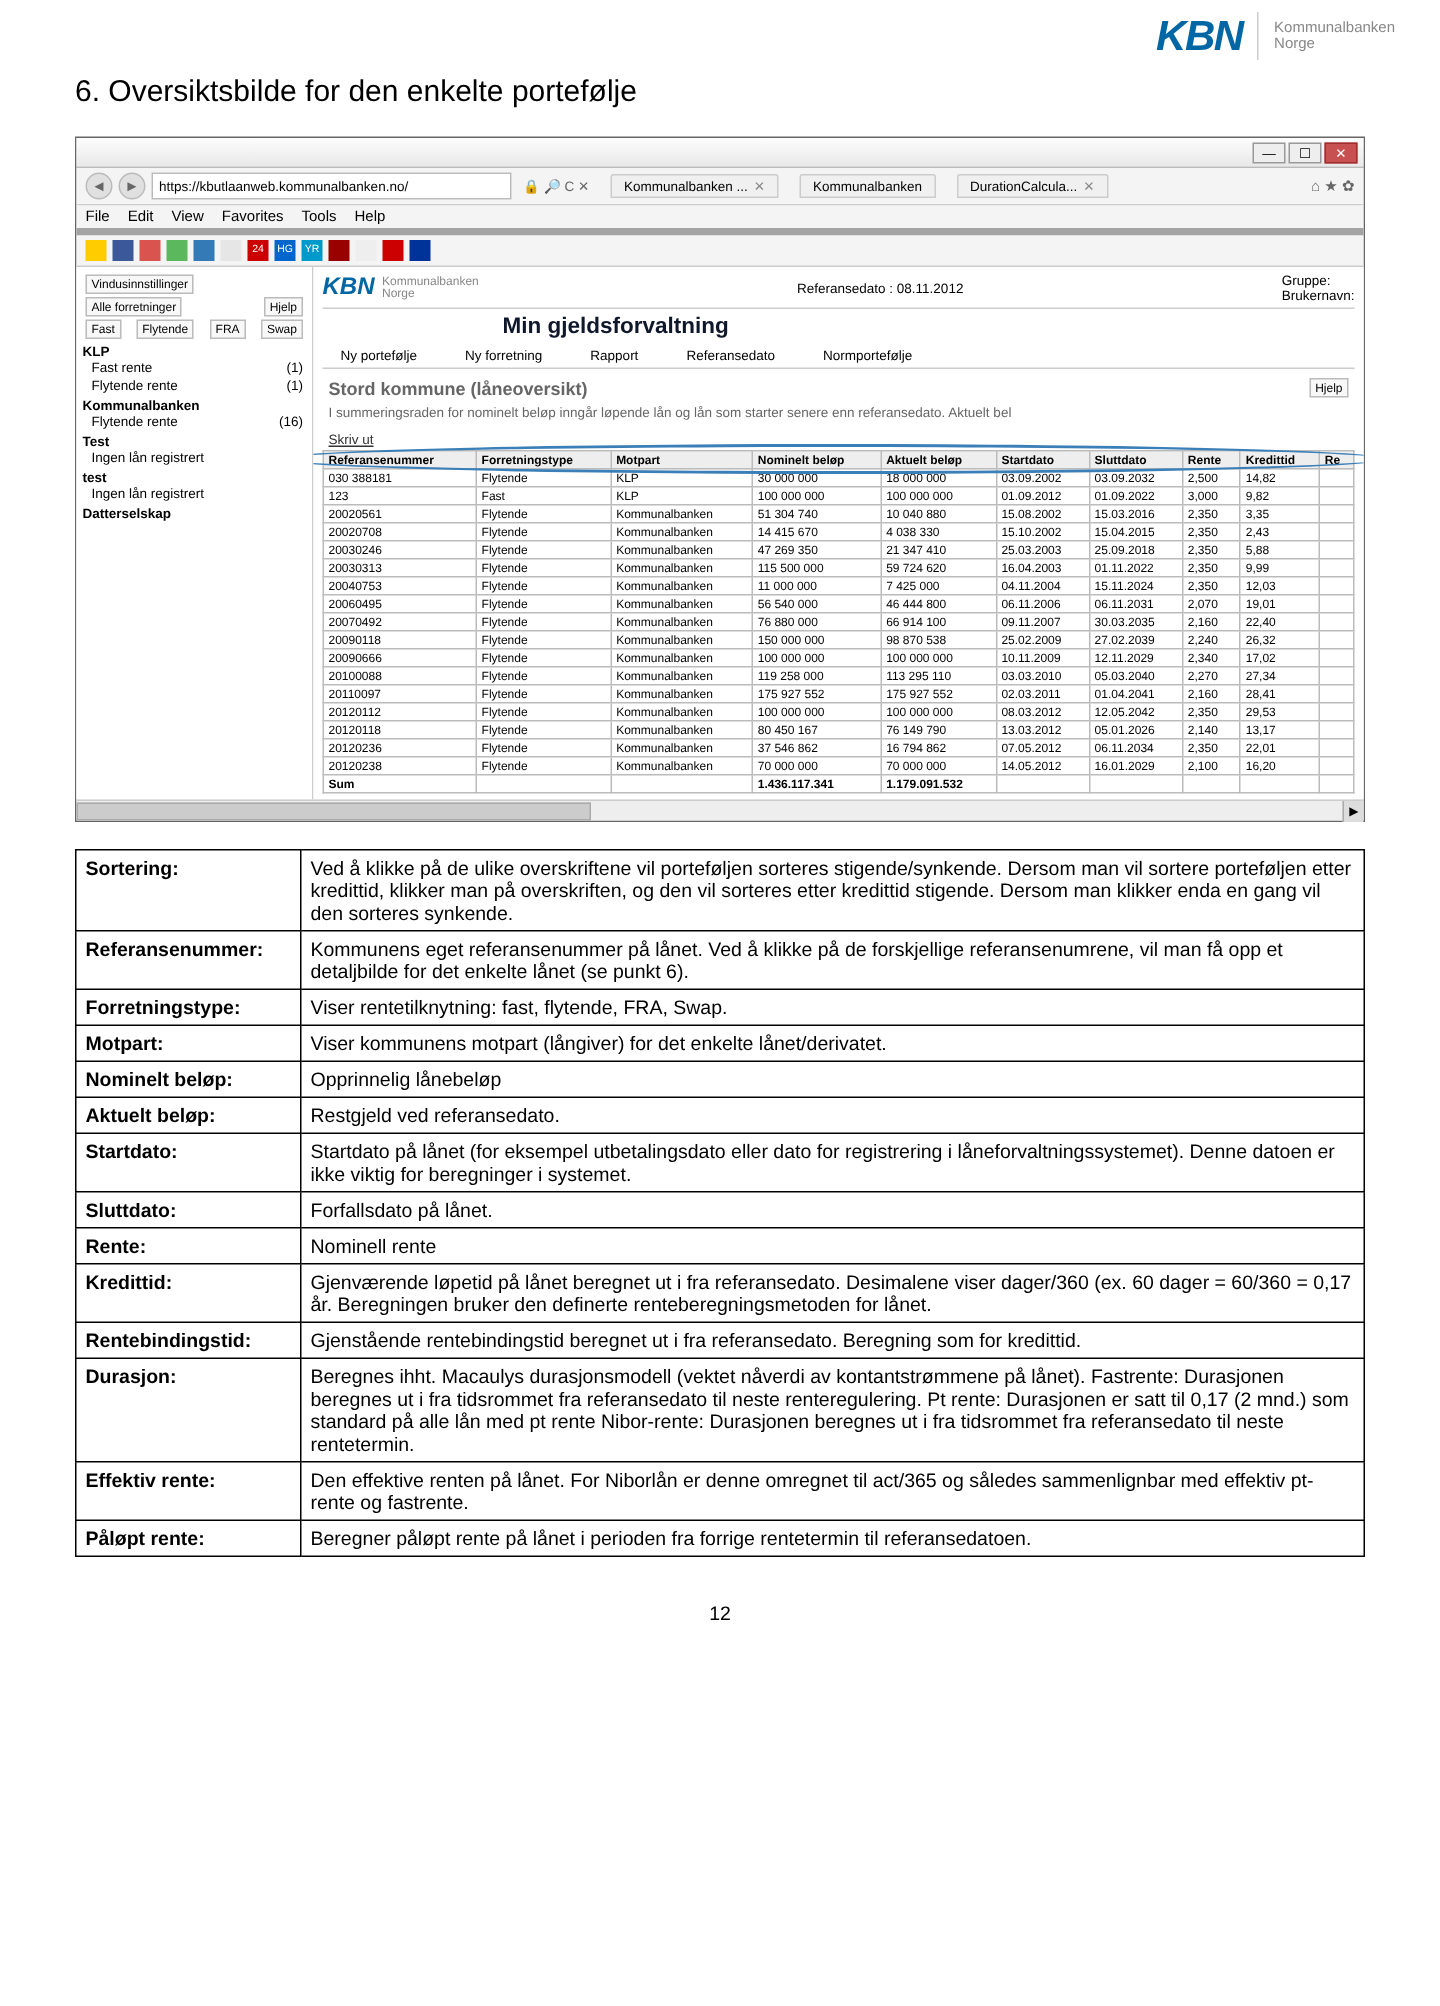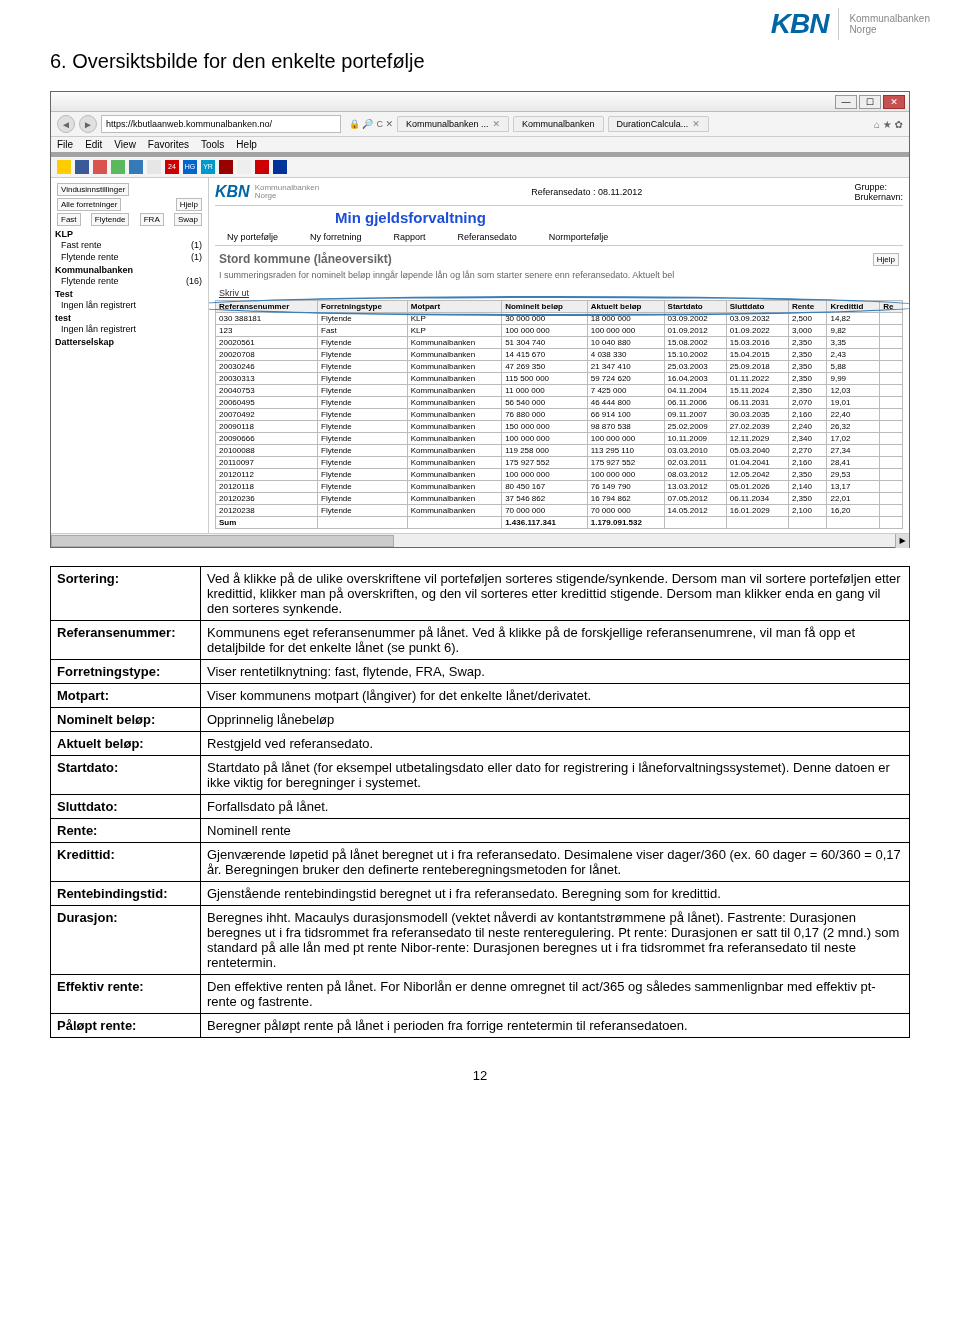--- a/index.html
+++ b/index.html
@@ -17,21 +17,21 @@
   
   .browser-window { border: 1px solid #666; background: #fff; width: 860px; margin-bottom: 18px; font-size: 9px; }
   .win-titlebar { height: 20px; background: linear-gradient(#fdfdfd,#e8e8e8); display: flex; justify-content: flex-end; align-items: center; padding: 0 4px; border-bottom: 1px solid #bbb; }
   .win-btn { width: 22px; height: 14px; border: 1px solid #999; margin-left: 2px; display: flex; align-items: center; justify-content: center; font-size: 9px; background: #eee; }
   .win-btn.close { background: #c75050; color: #fff; border-color: #a03030; }
   
   .addr-row { display: flex; align-items: center; padding: 3px 6px; background: #f4f4f4; border-bottom: 1px solid #ccc; gap: 4px; }
   .nav-arrow { width: 18px; height: 18px; border-radius: 50%; background: #e0e0e0; border: 1px solid #bbb; display: flex; align-items: center; justify-content: center; font-size: 10px; color: #666; }
   .addr-input { flex: 0 0 240px; height: 18px; border: 1px solid #bbb; background: #fff; padding: 0 4px; font-size: 9px; display: flex; align-items: center; }
   .addr-icons { font-size: 9px; color: #666; margin-left: 4px; }
-  .tab-strip { display: flex; gap: 4px; margin-left: 0; flex: 1; }
+  .tab-strip { display: flex; gap: 14px; margin-left: 10px; flex: 1; }
   .br-tab { background: #f0f0f0; border: 1px solid #ccc; padding: 2px 8px; font-size: 9px; border-radius: 2px 2px 0 0; }
   .tab-x { margin-left: 4px; color: #888; }
   .star-icons { margin-left: auto; font-size: 10px; color: #666; display: flex; gap: 3px; }
   
   .menu-bar { display: flex; gap: 12px; padding: 2px 6px; background: #f4f4f4; border-bottom: 5px solid #a3a3a3; font-size: 10px; }
   .toolbar-icons { display: flex; gap: 4px; padding: 3px 6px; background: #f4f4f4; border-bottom: 1px solid #ccc; align-items: center; }
   .tb-icon { width: 14px; height: 14px; display: inline-block; }
   
   .app-body { display: flex; background: #fff; }
   .sidebar { width: 158px; border-right: 1px solid #ccc; padding: 4px; background: #fff; font-size: 9px; }
@@ -39,26 +39,26 @@
   .sb-box { border: 1px solid #bbb; padding: 1px 3px; background: #f8f8f8; font-size: 8px; }
   .sb-section { font-weight: bold; margin-top: 2px; }
   .sb-item { padding-left: 6px; }
   
   .main-area { flex: 1; padding: 4px 6px; background: #fff; position: relative; overflow: hidden; }
   .app-logo-row { display: flex; align-items: center; justify-content: space-between; border-bottom: 1px solid #ccc; padding-bottom: 3px; }
   .app-logo { display: flex; align-items: center; gap: 5px; }
   .app-logo .kbn-small { font-size: 16px; font-weight: bold; font-style: italic; color: #0066a4; }
   .app-logo .sub-small { font-size: 8px; color: #888; line-height: 1; }
   .ref-info { font-size: 9px; text-align: right; }
-  .app-title { font-size: 15px; font-weight: bold; color: #1d4ed8; margin: 3px 0 3px 120px; }
+  .app-title { font-size: 15px; font-weight: bold; color: #0f172a; margin: 3px 0 3px 120px; }
   
   .app-tabs { display: flex; gap: 24px; border-bottom: 1px solid #ccc; padding: 2px 8px 2px 8px; font-size: 9px; }
   .app-tab { padding: 1px 4px; }
   
-  .subtitle-row { display: flex; justify-content: space-between; align-items: center; padding: 6px 4px 2px 4px; }
+  .subtitle-row { display: flex; justify-content: space-between; align-items: flex-start; padding: 6px 4px 2px 4px; }
   .subtitle { font-size: 12px; font-weight: bold; color: #666; }
   .note-line { font-size: 9px; color: #666; padding: 2px 4px 6px 4px; }
   .print-btn { font-size: 9px; padding: 2px 4px; text-decoration: underline; color: #333; }
   
   .data-table { border-collapse: collapse; width: 100%; font-size: 8px; }
   .data-table th, .data-table td { border: 1px solid #bbb; padding: 1px 3px; text-align: left; white-space: nowrap; }
   .data-table th { background: #eee; font-weight: bold; }
   .data-table tr.sum td { font-weight: bold; }
   
   .highlight-oval { position: absolute; border: 2px solid #3b7fb8; border-radius: 50%; pointer-events: none; }

